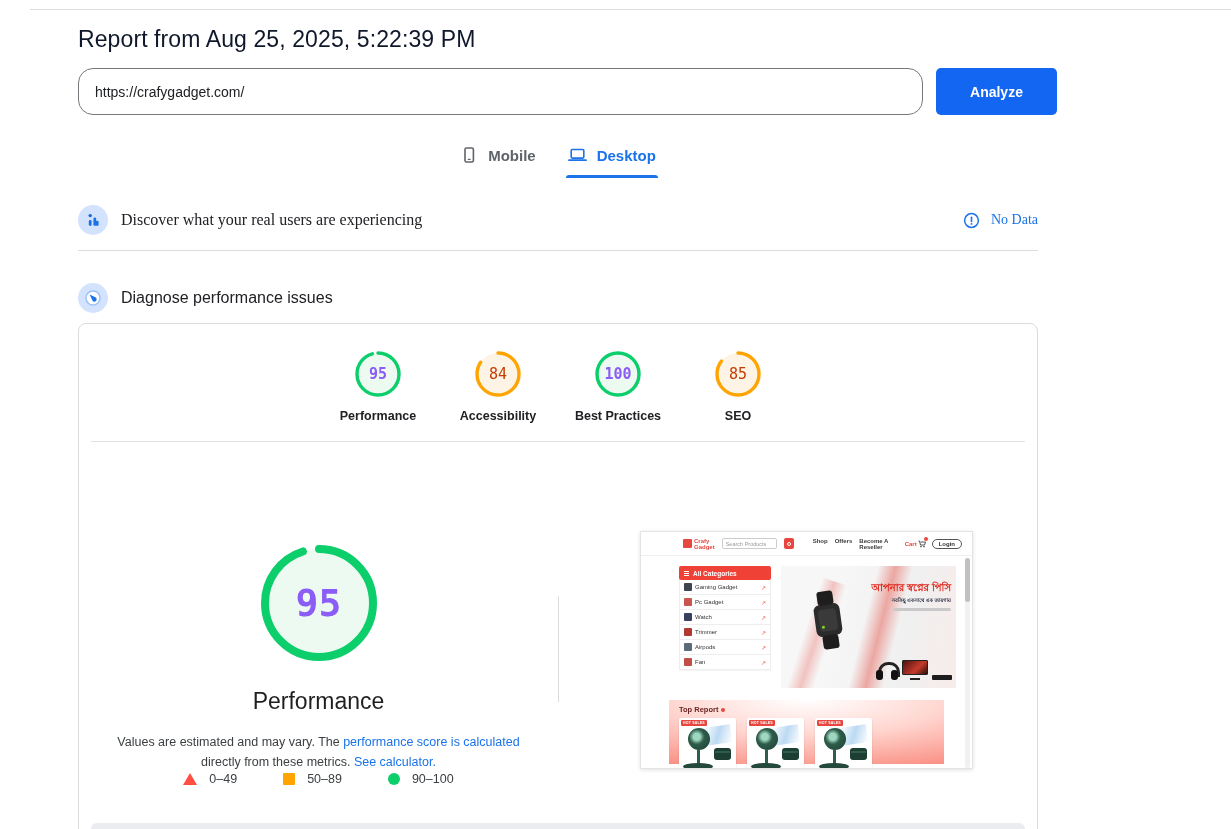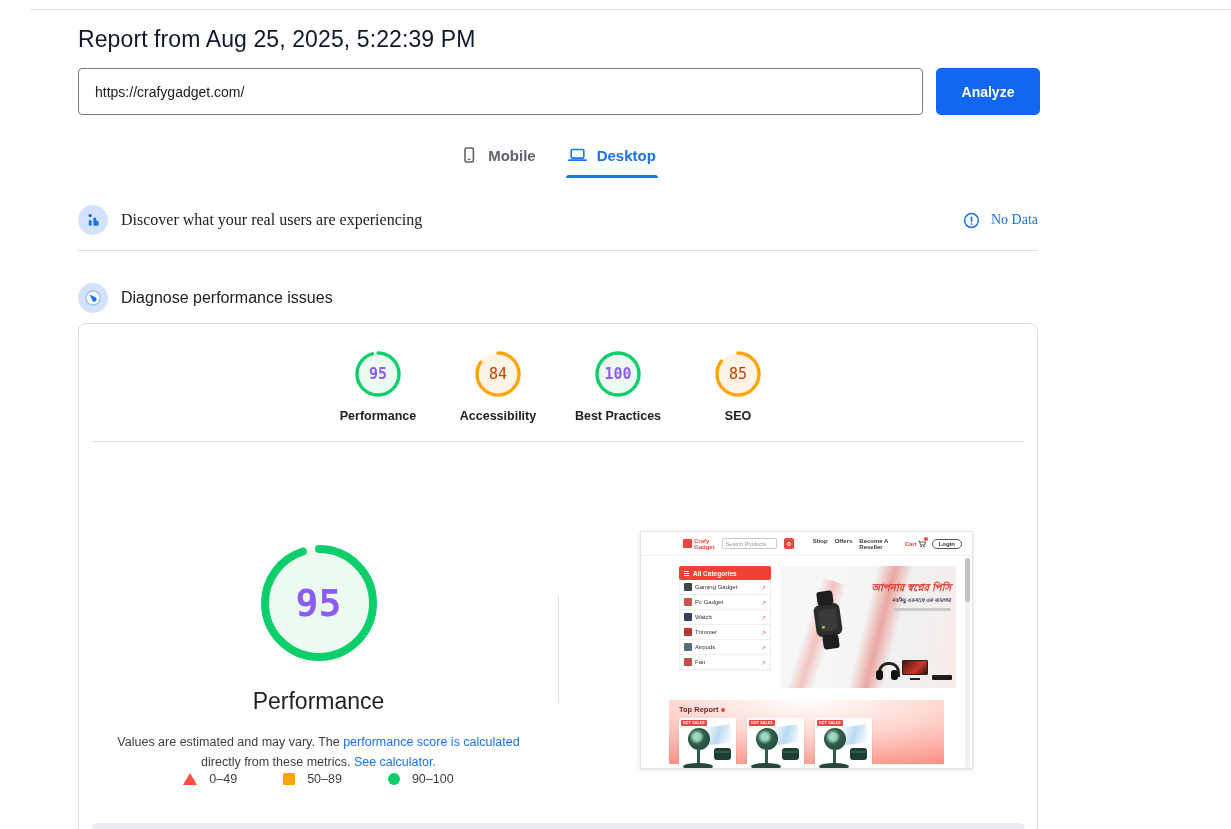--- a/index.html
+++ b/index.html
@@ -5,22 +5,22 @@
 <style>
   * { margin:0; padding:0; box-sizing:border-box; }
   html,body { width:1231px; height:829px; background:#fff; font-family:"Liberation Sans", sans-serif; color:#202124; overflow:hidden; position:relative; }
 
   .topline { position:absolute; top:9px; left:30px; right:0; height:1px; background:#dadce0; }
 
   .page { position:absolute; left:78px; top:0; width:960px; height:829px; }
 
   .report-title { position:absolute; top:26px; left:0; font-size:23px; font-weight:400; color:#0f172a; letter-spacing:.1px; }
 
-  .url-input { position:absolute; top:68px; left:0; width:845px; height:47px; border:1px solid #74777b; border-radius:4px; padding:0 16px; font-size:14px; color:#202124; font-family:"Liberation Sans",sans-serif; background:#fff; }
-  .analyze-btn { position:absolute; top:68px; left:858px; width:104px; height:47px; background:#1266f1; color:#fff; border:none; border-radius:5px; font-size:14px; font-weight:bold; font-family:"Liberation Sans",sans-serif; cursor:pointer; }
+  .url-input { position:absolute; top:68px; left:0; width:845px; height:47px; border:1px solid #74777b; border-radius:15px; padding:0 16px; font-size:14px; color:#202124; font-family:"Liberation Sans",sans-serif; background:#fff; }
+  .analyze-btn { position:absolute; top:68px; left:858px; width:121px; height:47px; background:#1266f1; color:#fff; border:none; border-radius:5px; font-size:14px; font-weight:bold; font-family:"Liberation Sans",sans-serif; cursor:pointer; }
 
   .tabs { position:absolute; top:144px; left:0; width:960px; display:flex; justify-content:center; gap:28px; }
   .tab { position:relative; display:flex; align-items:center; gap:10px; font-size:15px; font-weight:bold; color:#5f6368; padding:2px 2px 14px; cursor:pointer; }
   .tab.active { color:#1a73e8; }
   .tab.active::after { content:""; position:absolute; left:0; right:0; bottom:0; height:3px; background:#1a73e8; border-radius:3px 3px 0 0; }
 
   .section-row { position:absolute; left:0; width:960px; display:flex; align-items:center; }
   .row-field { top:204px; height:32px;font-family:Liberation Serif, serif; }
   .row-lab { top:282px; height:32px; }
   .section-icon { width:30px; height:30px; border-radius:50%; background:#d3e3fd; display:flex; align-items:center; justify-content:center; flex:0 0 30px; }
@@ -79,21 +79,21 @@
 
   .t-body { position:relative; height:214px; background:#fff; }
   .t-cats { position:absolute; left:38px; top:10px; width:92px; }
   .t-cats-head { height:14px; background:#ef4136; border-radius:2px; color:#fff; font-size:6.5px; font-weight:bold; display:flex; align-items:center; gap:4px; padding:0 5px; }
   .t-burger { display:flex; flex-direction:column; gap:1px; }
   .t-burger b { width:5px; height:1px; background:#fff; display:block; }
   .t-cat { height:15px; background:#fff; border:1px solid #eee; border-top:none; display:flex; align-items:center; gap:3px; padding:0 4px; font-size:6px; color:#333; box-shadow:0 1px 1px rgba(0,0,0,.04); }
   .t-cat-img { width:8px; height:8px; border-radius:1px; flex:0 0 8px; }
   .t-cat .arr { margin-left:auto; color:#e8473f; font-size:6px; }
 
-  .t-banner { position:absolute; left:140px; top:10px; right:16px; height:122px; background:linear-gradient(100deg,#f7f7f7 30%,#f0f0f0 70%,#f7ecea); overflow:hidden;font-style:italic; }
+  .t-banner { position:absolute; left:140px; top:10px; right:16px; height:122px; background:linear-gradient(100deg,#f7f7f7 30%,#f0f0f0 70%,#f7ecea); overflow:hidden; }
   .t-swoosh1 { position:absolute; left:46%; top:-20%; width:34px; height:150%; background:linear-gradient(90deg,transparent,rgba(227,74,64,.45),transparent); transform:rotate(14deg); }
   .t-swoosh2 { position:absolute; left:10%; bottom:-30%; width:26px; height:120%; background:linear-gradient(90deg,transparent,rgba(227,74,64,.30),transparent); transform:rotate(18deg); }
   .t-watch { position:absolute; left:34px; top:38px; width:26px; height:32px; background:#2b2b2b; border-radius:6px; transform:rotate(-8deg); }
   .t-watch::before, .t-watch::after { content:""; position:absolute; left:5px; width:16px; height:14px; background:#1e1e1e; border-radius:3px; }
   .t-watch::before { top:-13px; } .t-watch::after { bottom:-13px; }
   .t-watch i { position:absolute; left:4px; top:5px; width:18px; height:22px; background:#3a3a3a; border-radius:4px; display:block; }
   .t-watch i::after { content:""; position:absolute; left:2px; bottom:3px; width:3px; height:3px; background:#7ed321; border-radius:50%; }
   .t-banner-text { position:absolute; right:5px; top:16px; text-align:right; }
   .t-banner-head { font-size:10px; font-weight:bold; color:#e02b20; line-height:12px; }
   .t-banner-sub { margin-top:3px; font-size:5px; font-weight:bold; color:#22263b; }

